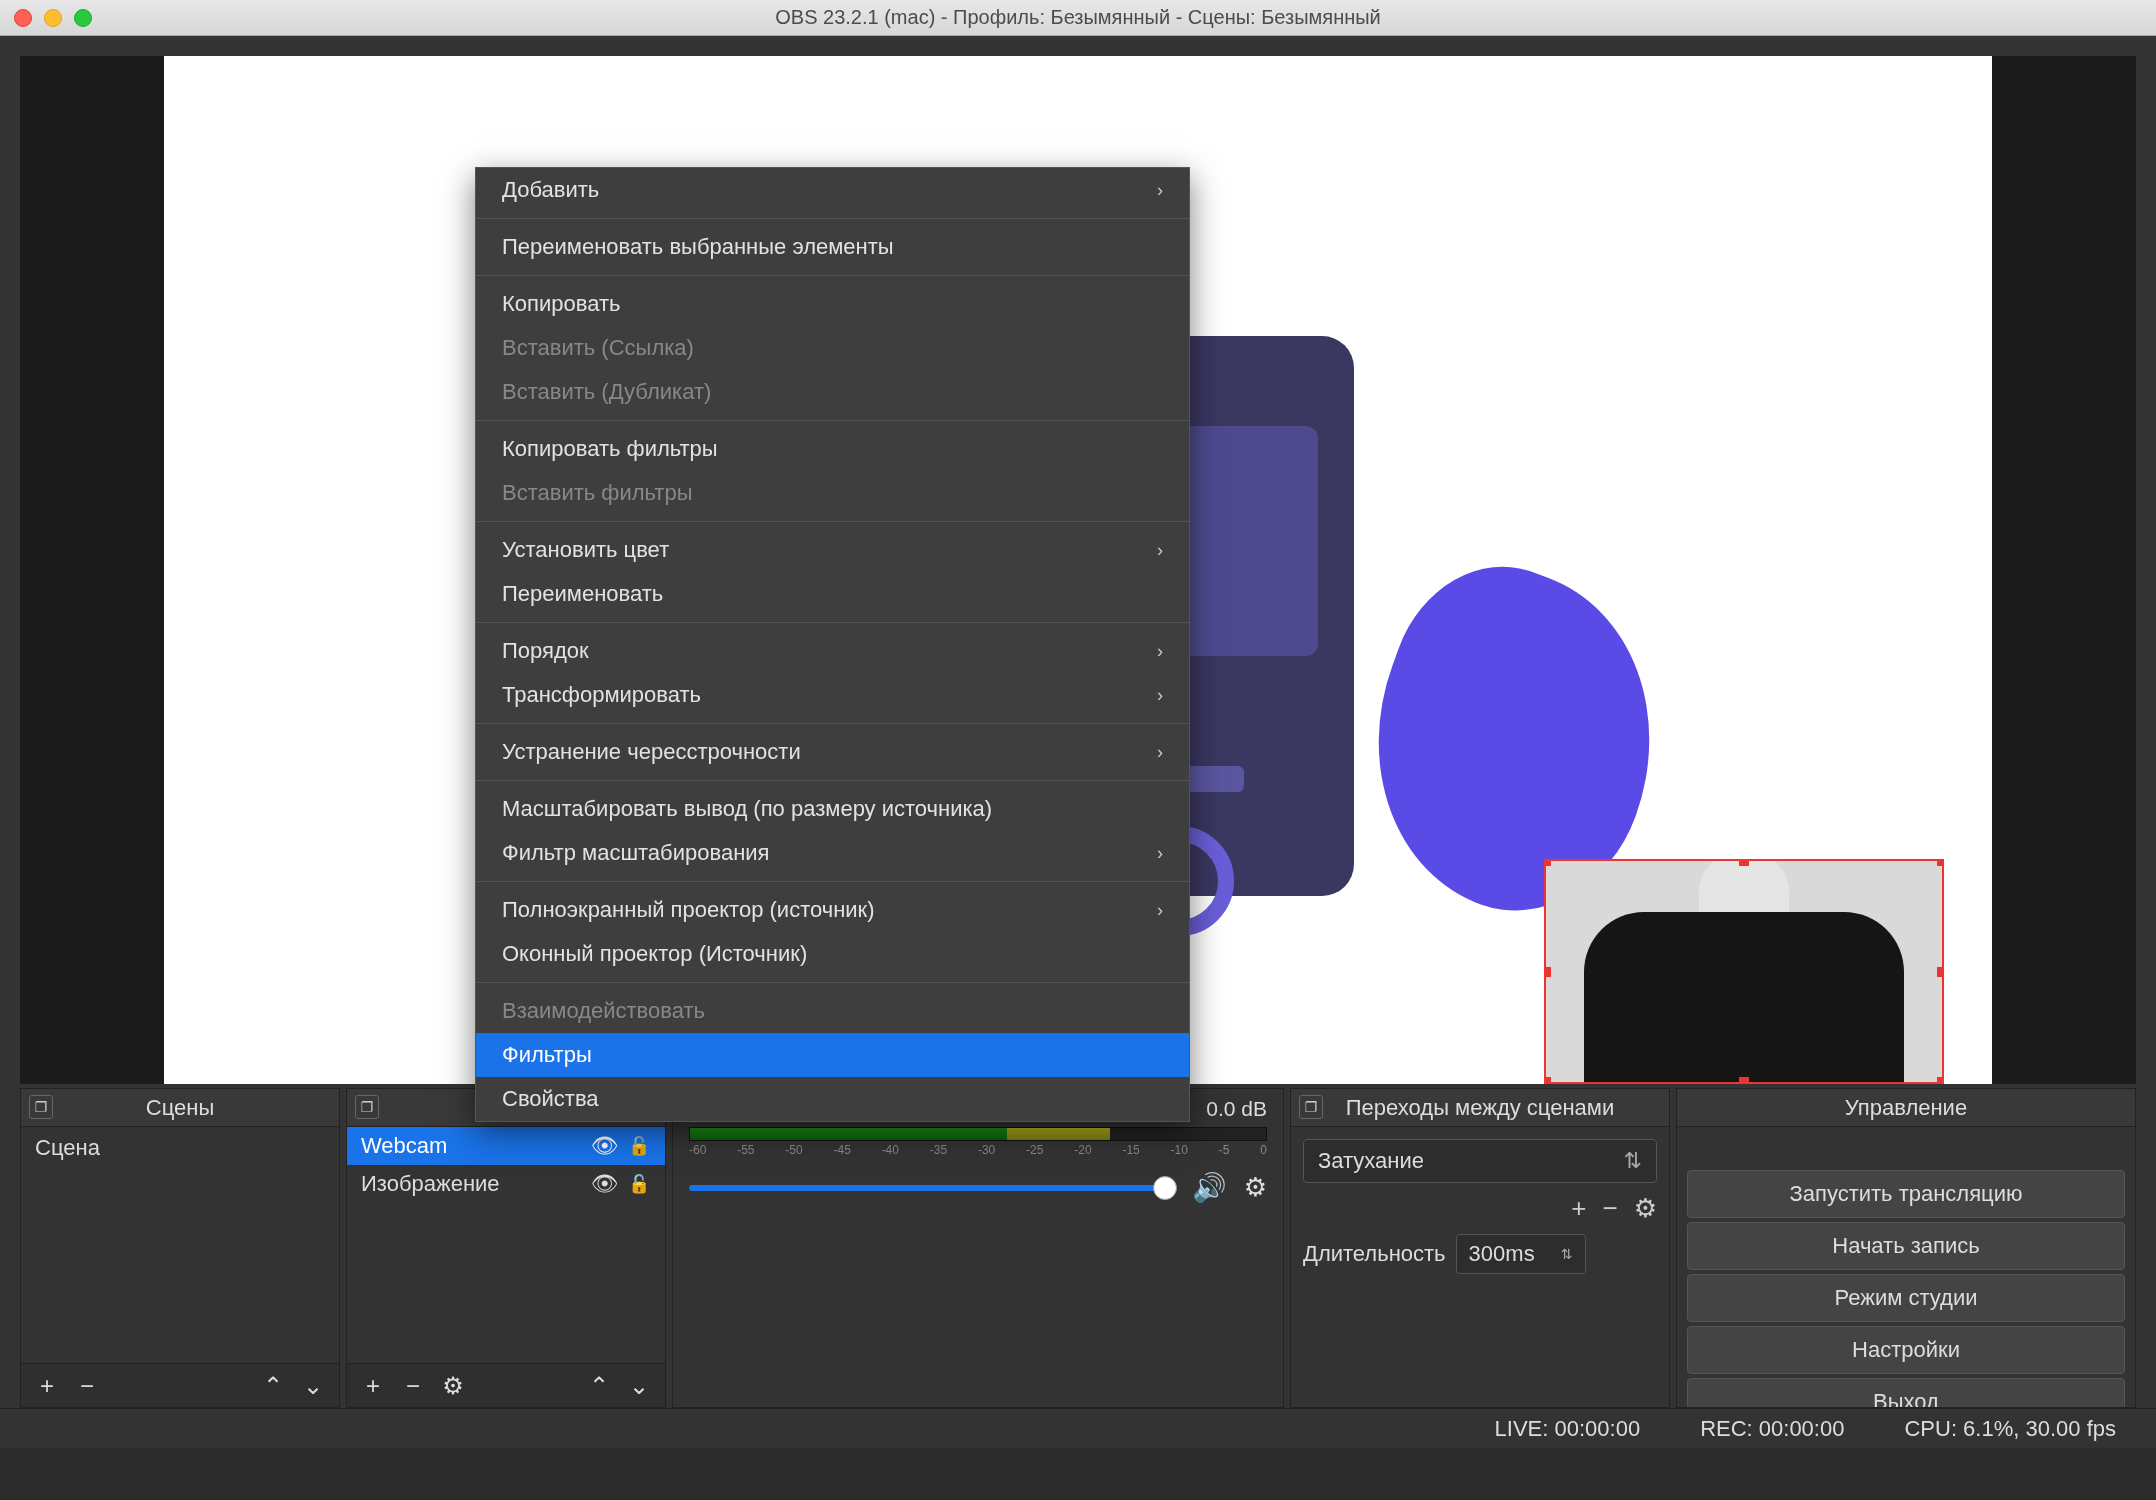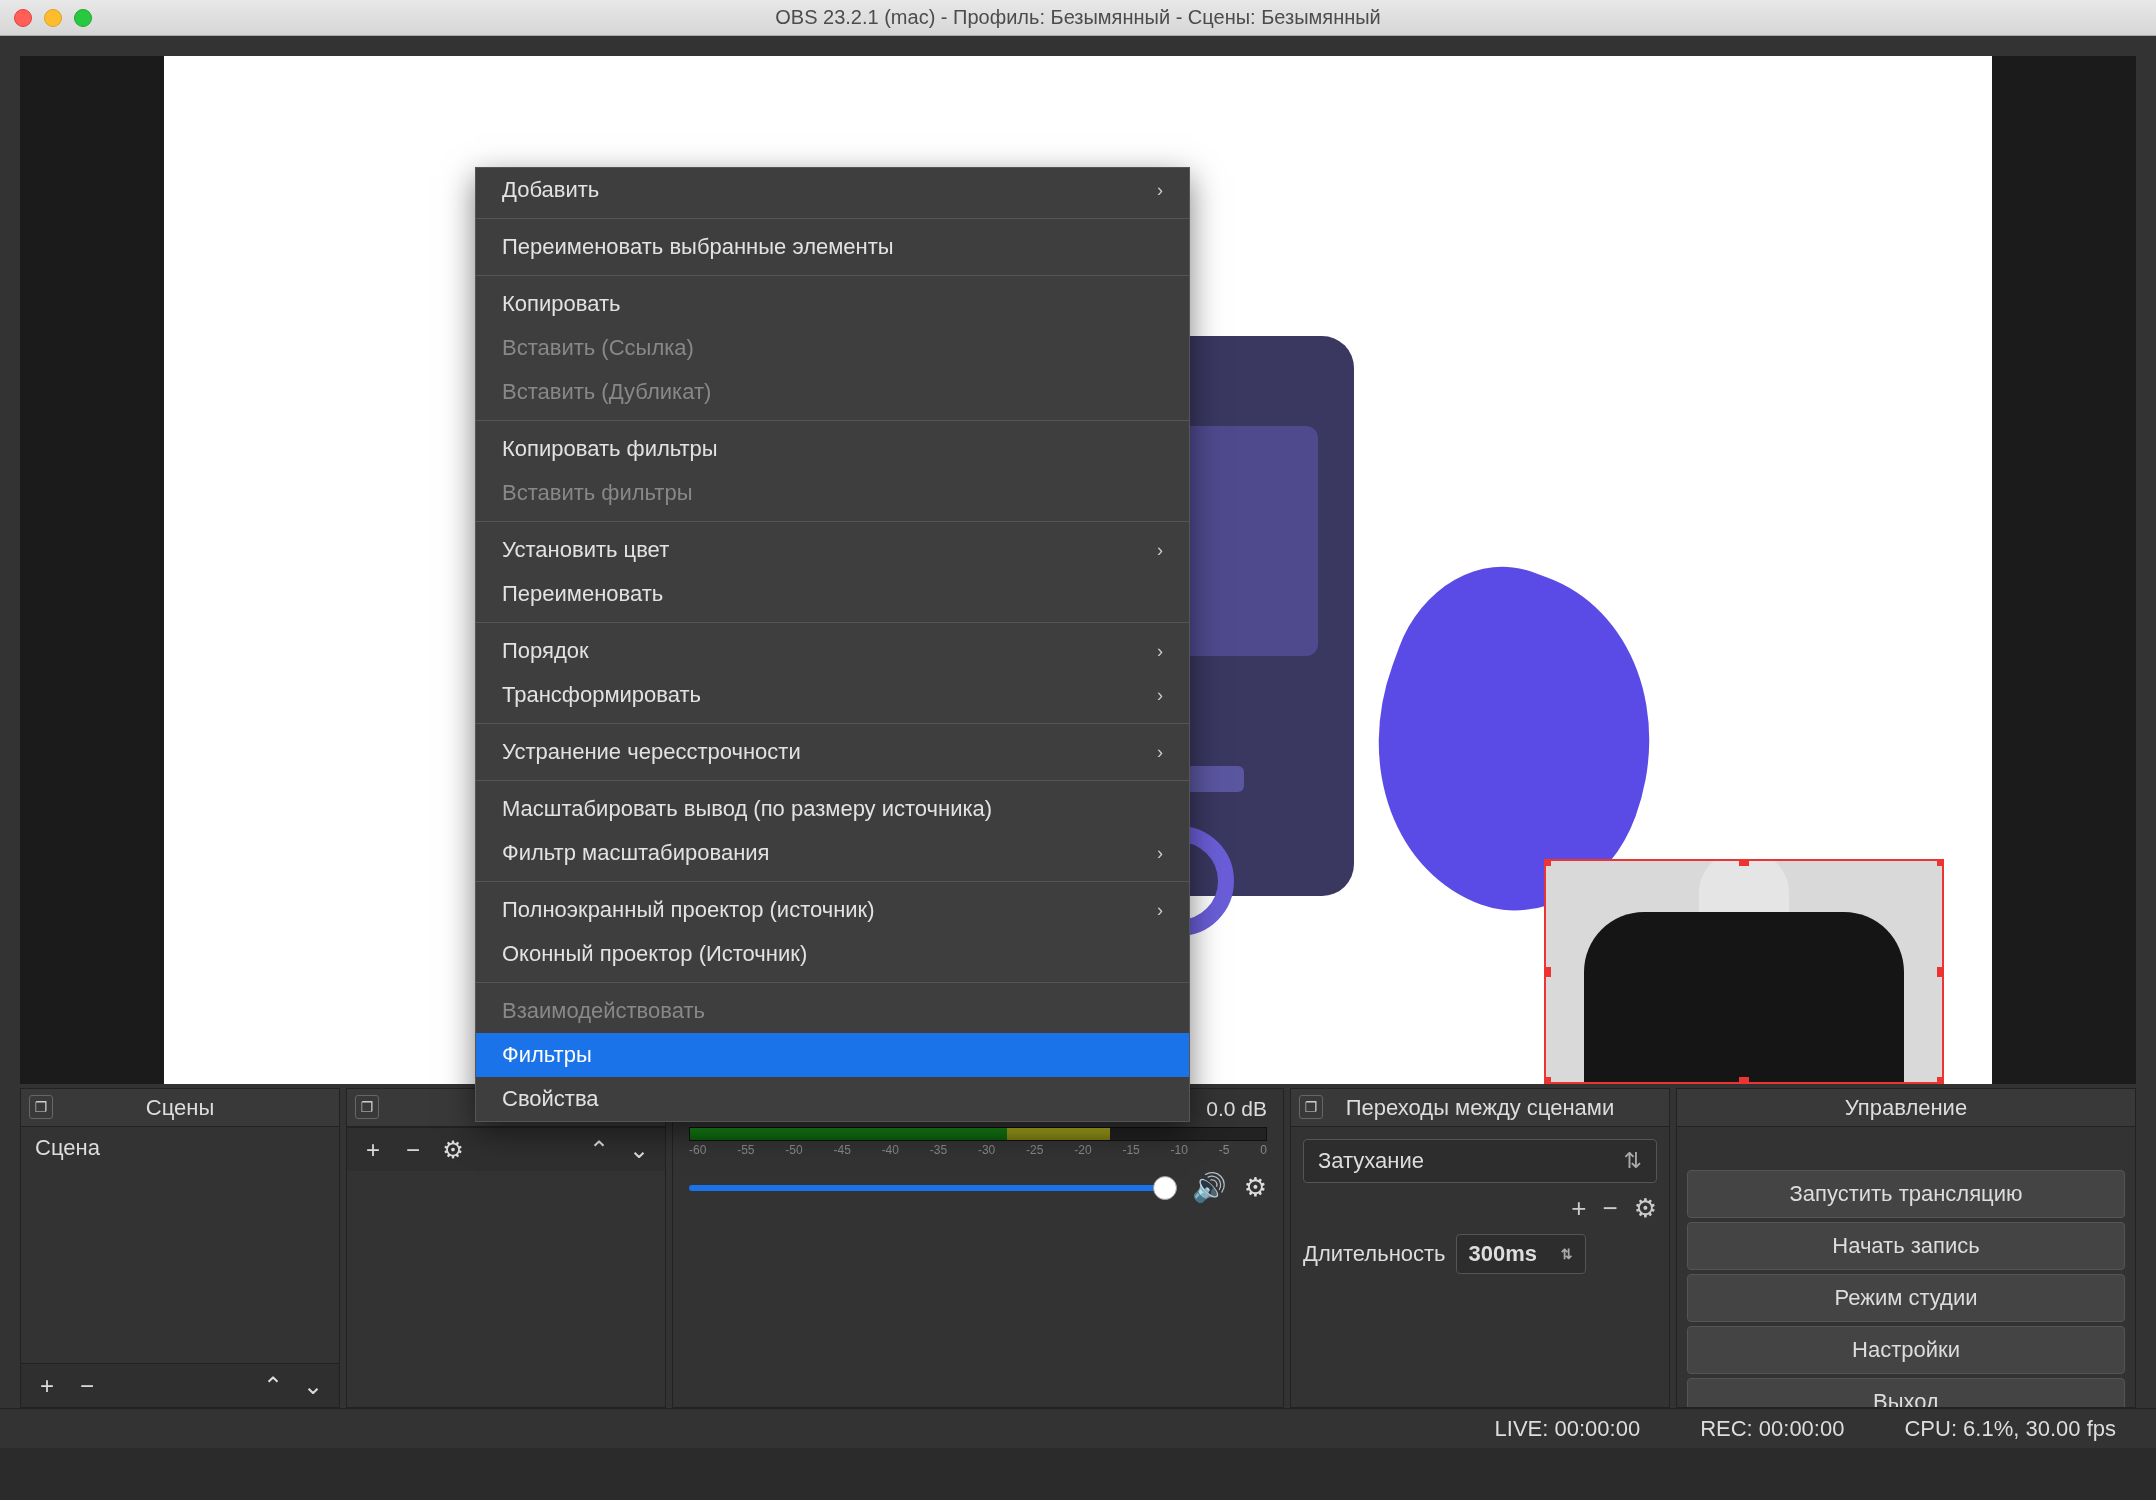--- a/index.html
+++ b/index.html
@@ -75,21 +75,21 @@
 .slider-row { display: flex; align-items: center; gap: 16px; margin-top: 14px; }
 .slider-track { flex: 1; height: 6px; background: #1a73e8; border-radius: 3px; position: relative; }
 .slider-thumb { position: absolute; right: 0; top: -9px; width: 24px; height: 24px; background: #fff; border-radius: 50%; border: 1px solid #999; }
 
 .trans { width: 380px; }
 .trans-body { padding: 12px; display: flex; flex-direction: column; gap: 10px; }
 .select-box { background: #2d2d2d; border: 1px solid #555; padding: 8px 14px; display: flex; justify-content: space-between; align-items: center; border-radius: 4px; }
 .trans-icons { display: flex; justify-content: flex-end; gap: 16px; font-size: 26px; color: #ccc; }
 .dur-row { display: flex; align-items: center; gap: 10px; }
 .dur-label { color: #ddd; }
-.dur-input { background: #2d2d2d; border: 1px solid #555; padding: 6px 12px; display: flex; justify-content: space-between; align-items: center; border-radius: 4px; width: 130px; font-weight: bold; }
+.dur-input { background: #2d2d2d; border: 1px solid #555; padding: 6px 12px; display: flex; justify-content: space-between; align-items: center; border-radius: 4px; width: 130px; }
 
 .ctrl { width: 460px; gap: 39px; }
 .ctrl-btn { background: #444; border: 1px solid #555; margin: 4px 10px; padding: 10px; text-align: center; color: #ddd; border-radius: 4px; }
 
 .statusbar { height: 40px; background: #333; display: flex; align-items: center; justify-content: flex-end; gap: 60px; padding: 0 40px; color: #ddd; font-size: 22px; border-top: 1px solid #222; }
 </style>
 </head>
 <body>
 
 <div class="titlebar">
@@ -150,20 +150,36 @@
         <div class="tbtn">⌃</div>
         <div class="tbtn">⌄</div>
       </div>
     </div>
 
     <div class="dock sources">
       <div class="dock-header">
         <div class="dock-pop">❐</div>
         <div class="dock-title">Ис</div>
       </div>
+      <div class="dock-body" id="sources-body">
+          <div class="src-row selected">
+            <span>Webcam</span>
+            <span class="src-icons">
+              <span class="eye">👁</span>
+              <span class="lock">🔓</span>
+            </span>
+          </div>
+          <div class="src-row">
+            <span>Изображение</span>
+            <span class="src-icons">
+              <span class="eye">👁</span>
+              <span class="lock">🔓</span>
+            </span>
+          </div>
+        </div>
       <div class="dock-toolbar">
         <div class="tbtn">+</div>
         <div class="tbtn">−</div>
         <div class="tbtn">⚙</div>
         <div style="flex:1"></div>
         <div class="tbtn">⌃</div>
         <div class="tbtn">⌄</div>
       </div>
     </div>
 

